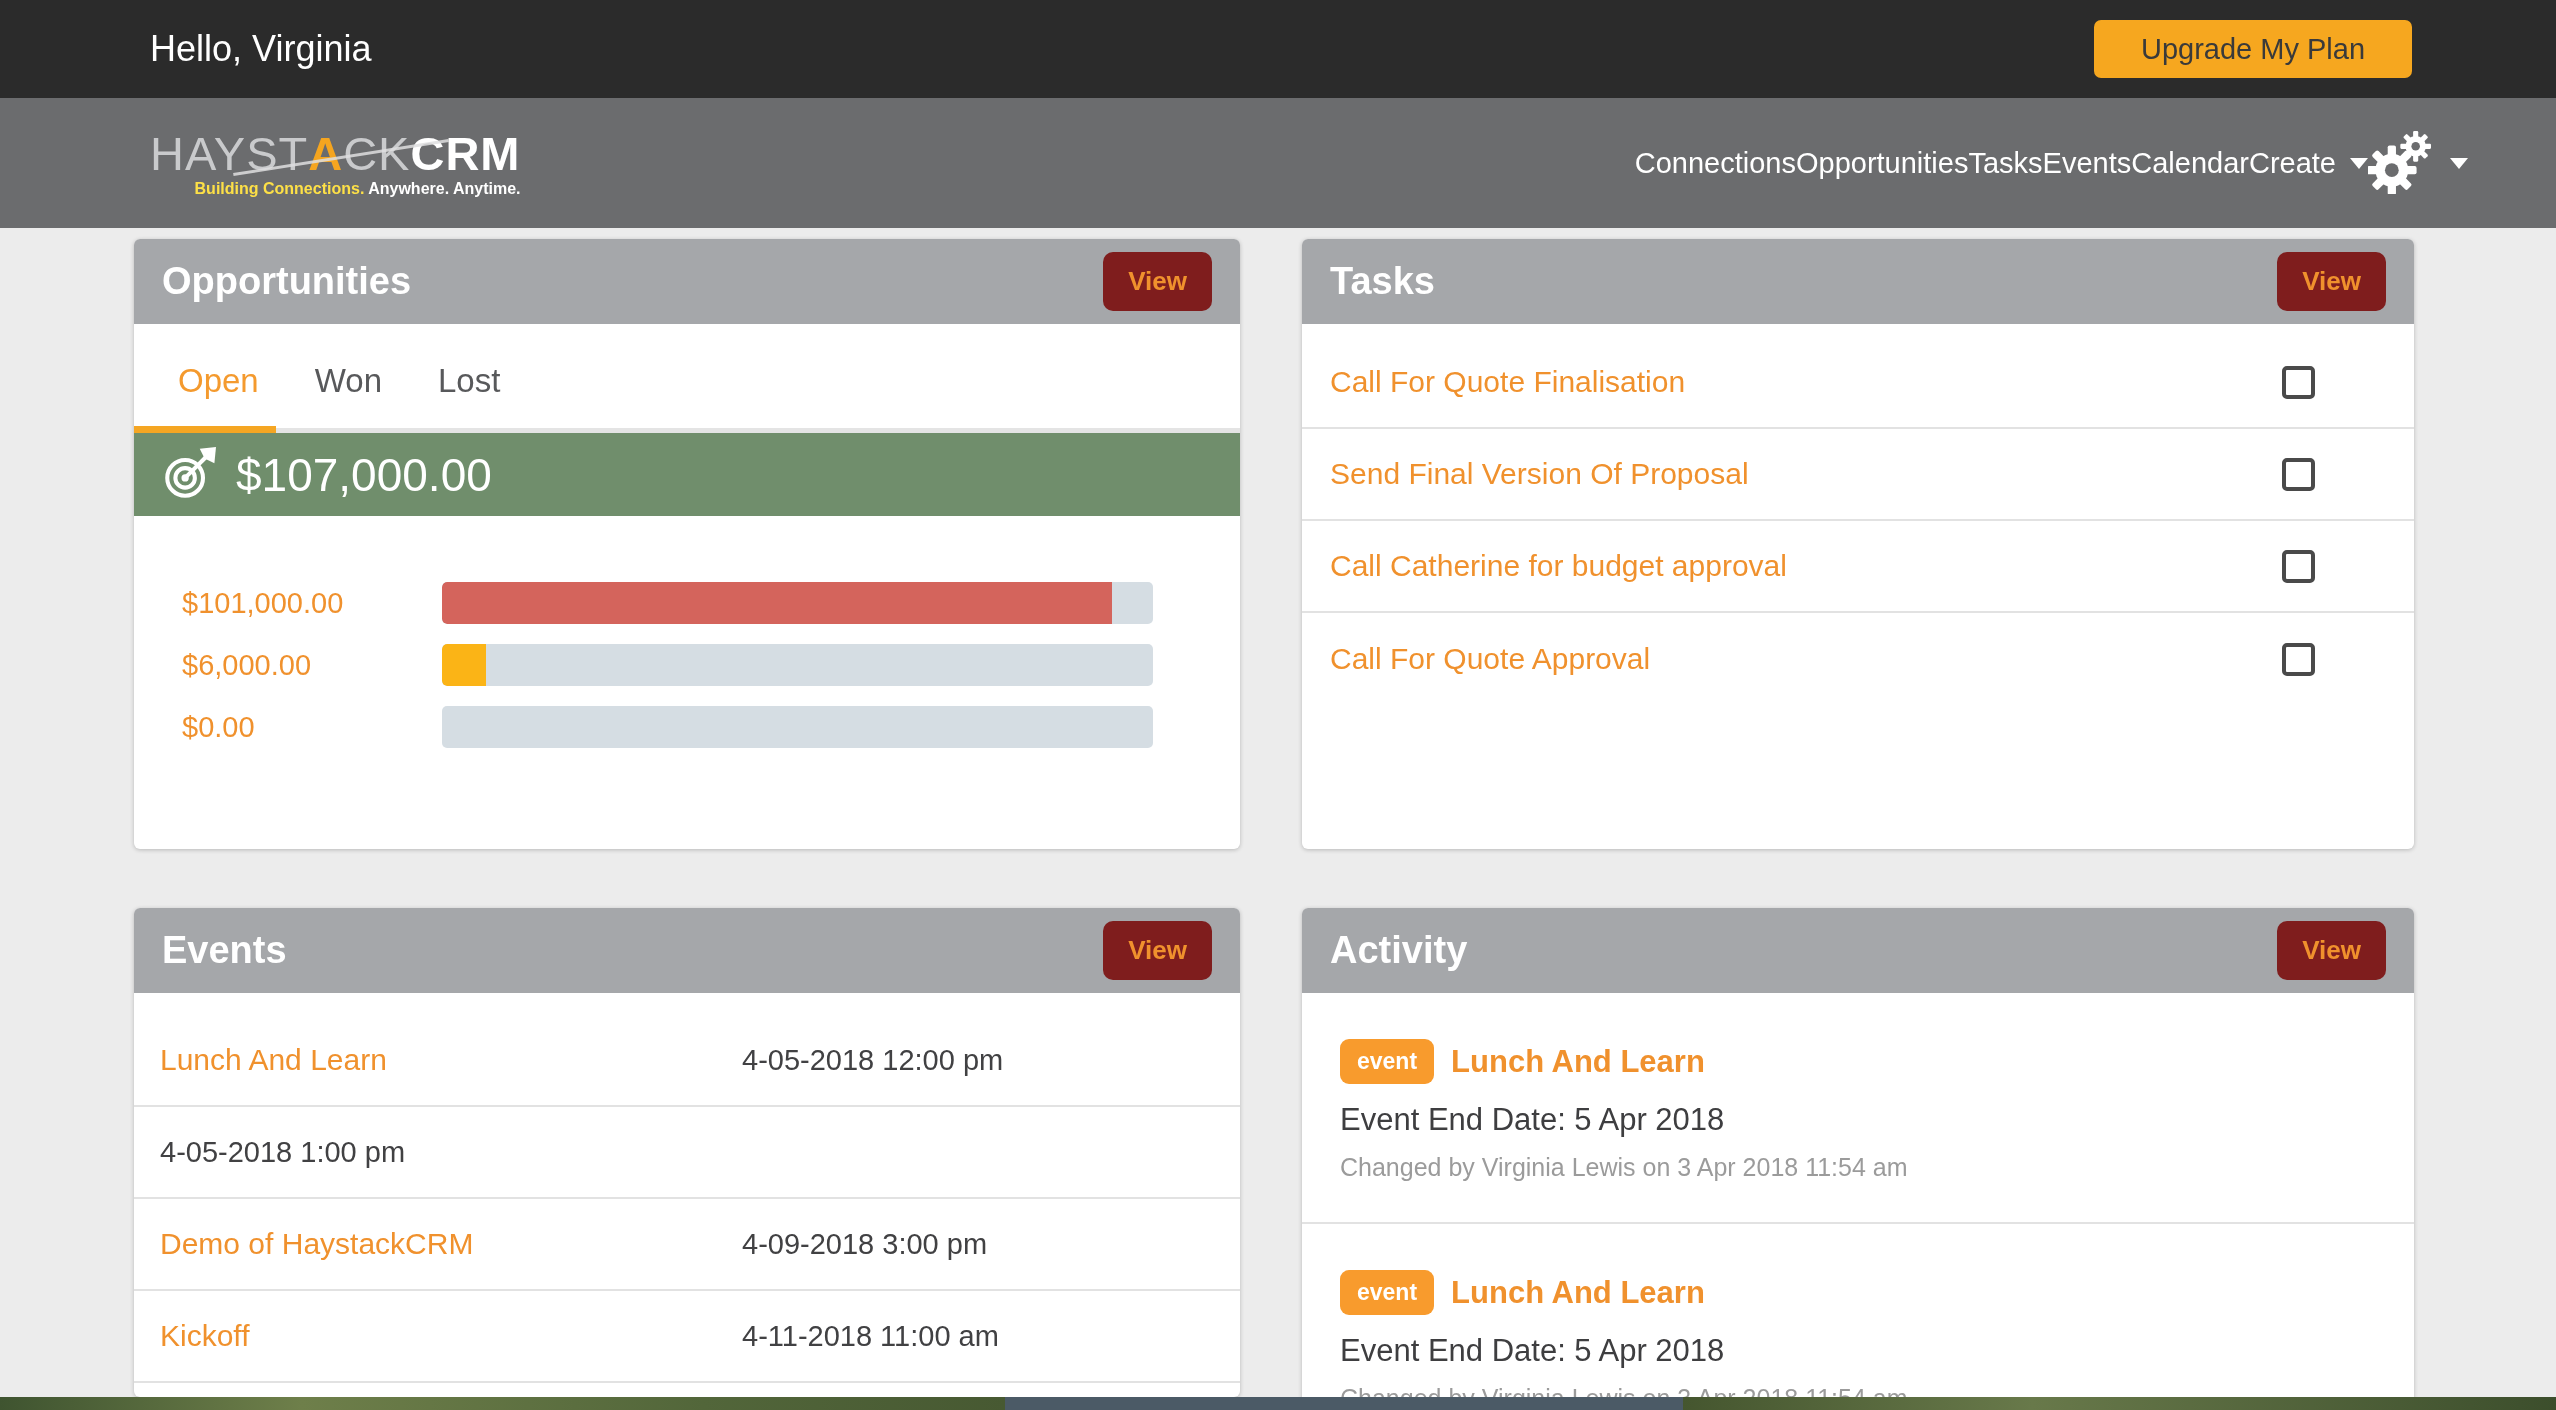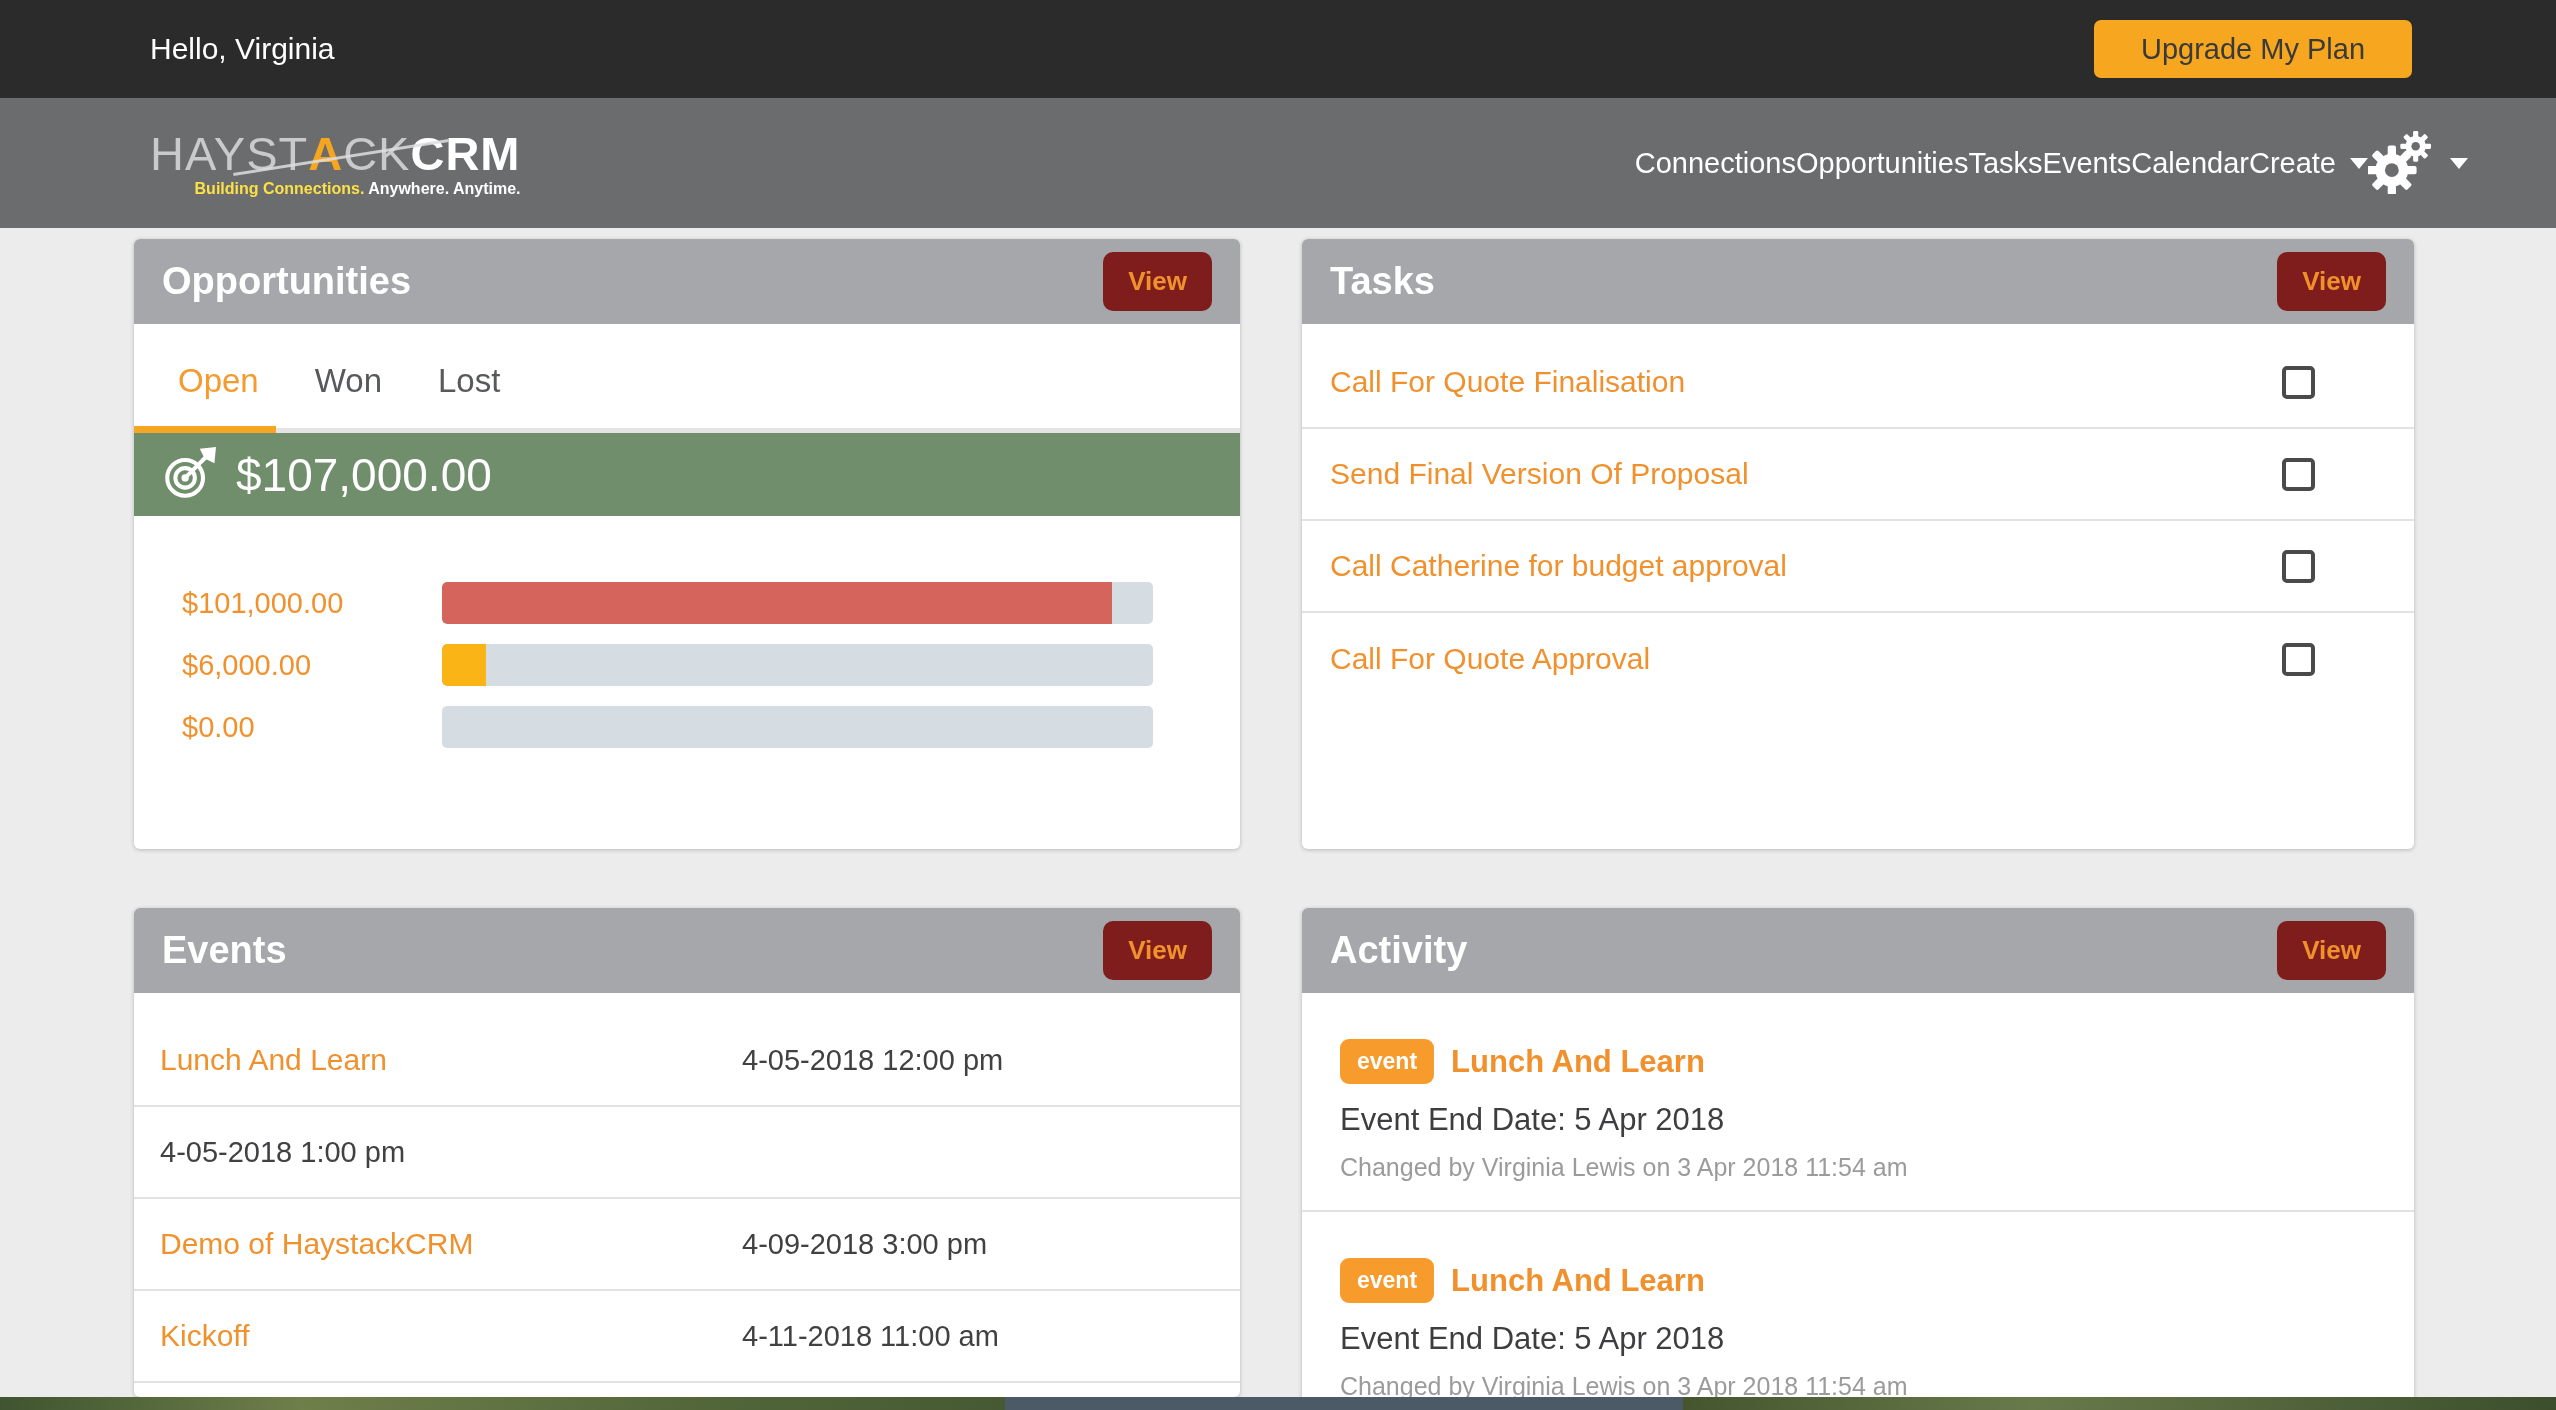--- a/index.html
+++ b/index.html
@@ -1,21 +1,21 @@
 <!DOCTYPE html>
 <html><head>
 <meta charset="utf-8">
 <style>
   * { margin:0; padding:0; box-sizing:border-box; }
   html,body { width:2556px; height:1410px; overflow:hidden; }
   body { font-family:"Liberation Sans","DejaVu Sans",sans-serif; background:#ececec; position:relative; }
 
   
   .topbar { position:absolute; left:0; top:0; width:2556px; height:98px; background:#2b2b2b; display:flex; align-items:center; }
-  .greeting { margin-left:150px; color:#ffffff; font-size:30px; }
+  .greeting { margin-left:150px; color:#ffffff; font-size:36px; }
   .topbar-right { margin-left:auto; display:flex; align-items:center; margin-right:144px; }
   .upgrade-btn { width:318px; height:58px; background:#f6a71f; border:none; border-radius:7px; color:#3a3a3a; font-size:29px; font-family:inherit; cursor:pointer; }
   .search-box { width:550px; height:58px; margin-left:20px; border:1px solid #d8d8d8; border-radius:2px; background:#fff; font-size:29px; color:#555; padding:0 18px; font-family:inherit; }
   .search-box::placeholder { color:#8f8f8f; }
 
   
   .navbar { position:absolute; left:0; top:98px; width:2556px; height:130px; background:#6b6c6e; display:flex; align-items:center; }
   .logo { margin-left:150px; position:relative; line-height:1; }
   .logo-main { font-size:47px; letter-spacing:1px; white-space:nowrap; }
   .logo-pre,.logo-post { color:#c9cacc; }
@@ -62,21 +62,21 @@
   .task-link { color:#f0912d; font-size:30px; cursor:pointer; }
   .checkbox { margin-left:auto; width:33px; height:33px; border:4px solid #4a4a4a; border-radius:5px; background:#fff; cursor:pointer; }
 
   
   .event-list { padding-top:22px; }
   .event-row { height:92px; display:flex; align-items:center; padding-left:26px; border-bottom:2px solid #e2e2e2; }
   .event-name { flex:0 0 582px; color:#f0912d; font-size:30px; cursor:pointer; }
   .event-date { color:#414143; font-size:29px; }
 
   
-  .activity-item { padding:46px 38px 28px 38px; }
+  .activity-item { padding:46px 38px 40px 38px; }
   .activity-item + .activity-item { border-top:2px solid #e2e2e2; }
   .activity-head { display:flex; align-items:center; }
   .badge { background:#f89b2d; color:#ffffff; font-size:23px; font-weight:700; padding:9px 17px; border-radius:9px; }
   .activity-link { color:#f0912d; font-size:31px; font-weight:700; margin-left:17px; cursor:pointer; }
   .activity-detail { font-size:31px; color:#3e3e40; margin-top:18px; }
   .activity-meta { font-size:25px; color:#9b9b9b; margin-top:15px; }
 
   
   .photo-strip { position:absolute; left:0; bottom:0; width:2556px; height:13px; display:flex; }
   .strip-left  { flex:0 0 1005px; background:linear-gradient(90deg,#3f5430,#6e7f4a 30%,#52663a 70%,#475932); }

